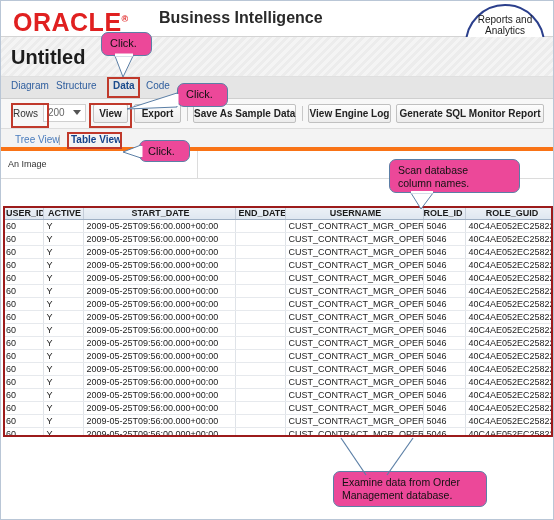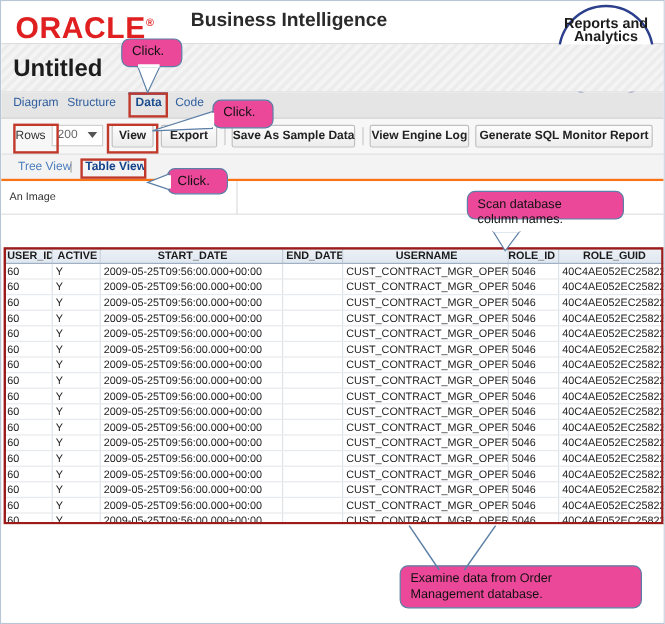--- a/index.html
+++ b/index.html
@@ -69,22 +69,22 @@
     border-radius: 50%;
     border: 2px solid #2b3f8c;
     background: #ffffff;
     box-sizing: border-box;
   }
   .ra-text {
     position: absolute;
     left: 0; top: 12px;
     width: 88px;
     text-align: center;
-    font-size: 12px;
-    font-weight: bold;
+    font-size: 10px;
+    font-weight: normal;
     color: #1b1b1b;
     line-height: 11px;
   }
   .ra-icon {
     position: absolute;
     left: 28px; top: 42px;
     width: 32px; height: 32px;
     border-radius: 50%;
     background: #c1d42f;
   }
@@ -215,21 +215,21 @@
     background: #c8c8c8;
   }
 
   
   .viewrow {
     position: absolute;
     left: 0; top: 128px;
     width: 552px;
     height: 22px;
     background: #f3f3f3;
-    border-bottom: 2px solid #f97316;
+    border-bottom: 4px solid #f97316;
     box-sizing: border-box;
   }
   .viewlink {
     position: absolute;
     top: 5px;
     font-size: 10px;
     color: #4a7cbd;
     white-space: nowrap;
     cursor: pointer;
   }
@@ -629,27 +629,27 @@
     <polygon points="66,6 66,20 16,22" fill="#ffffff" stroke="#5b7fa6" stroke-width="1"></polygon>
     <line x1="66" y1="7" x2="66" y2="19" stroke="#ffffff" stroke-width="3"></line>
   </svg>
 
   <div class="callout" style="left:138px; top:139px; width:51px; height:22px;">Click.</div>
   <svg class="tail" style="left:116px; top:140px; width:30px; height:26px;">
     <polygon points="24,4 24,17 6,11" fill="#ffffff" stroke="#5b7fa6" stroke-width="1"></polygon>
     <line x1="24" y1="5" x2="24" y2="16" stroke="#ffffff" stroke-width="3"></line>
   </svg>
 
-  <div class="callout big" style="left:388px; top:158px; width:131px; height:24px;">Scan database
+  <div class="callout big" style="left:388px; top:158px; width:131px; height:34px;">Scan database
 column names.</div>
   <svg class="tail" style="left:400px; top:190px; width:60px; height:22px;">
     <polygon points="10,2 32,2 20,18" fill="#ffffff" stroke="#5b7fa6" stroke-width="1"></polygon>
     <line x1="10" y1="1" x2="32" y2="1" stroke="#ffffff" stroke-width="3"></line>
   </svg>
 
-  <div class="callout big" style="left:332px; top:470px; width:202px; height:36px;">Examine data from Order
+  <div class="callout big" style="left:332px; top:470px; width:154px; height:36px;">Examine data from Order
 Management database.</div>
   <svg class="tail" style="left:330px; top:436px; width:130px; height:40px;">
     <line x1="35" y1="38" x2="10" y2="1" stroke="#5b7fa6" stroke-width="1.2"></line>
     <line x1="56" y1="38" x2="82" y2="1" stroke="#5b7fa6" stroke-width="1.2"></line>
   </svg>
 
 </div>
 
 </body></html>

